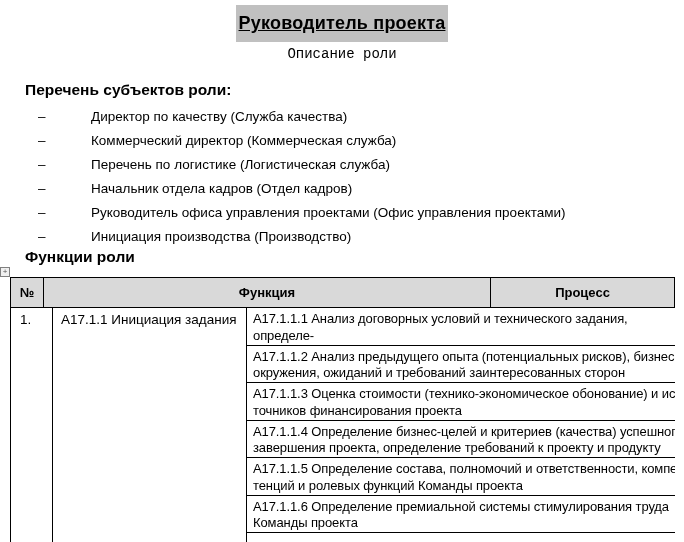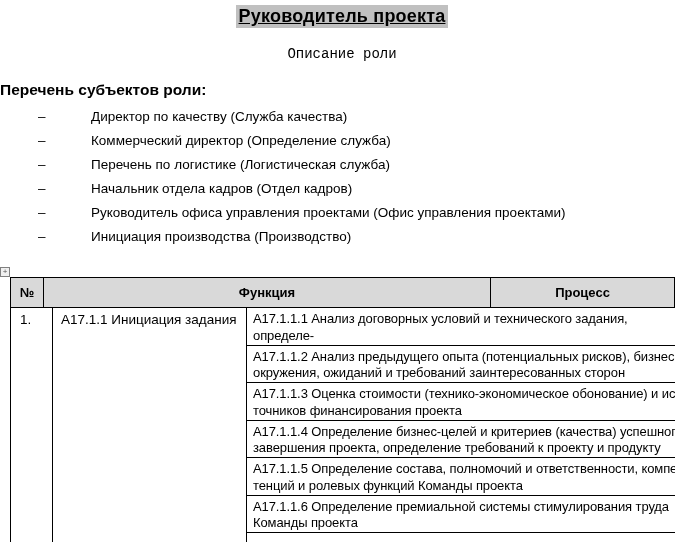--- a/index.html
+++ b/index.html
@@ -4,24 +4,24 @@
 <style>
   html,body { margin:0; padding:0; background:#ffffff; }
   .doc {
     position:relative; width:684px; height:542px; overflow:hidden;
     background:#ffffff; color:#000;
     font-family:"Liberation Sans","DejaVu Sans",sans-serif;
   }
   .title-wrap { position:absolute; top:5px; left:0; width:684px; text-align:center; }
   .doc-title {
     display:inline-block; background:#c0c0c0; font-weight:bold; font-size:18px;
-    text-decoration:underline; padding:1px 3px; letter-spacing:.2px;
+    text-decoration:underline; padding:8px 3px; letter-spacing:.2px;
   }
   .doc-subtitle { position:absolute; top:46px; left:0; width:684px; text-align:center; font-size:14px;font-family:Liberation Mono, monospace; }
-  .sect-heading { position:absolute; left:0; font-weight:bold; font-size:15.5px; }
+  .sect-heading { position:absolute; left:25px; font-weight:bold; font-size:15.5px; }
   #subjects-heading { top:81px; }
   #functions-heading { top:248px; }
   .subject-list { position:absolute; top:105px; left:0; width:684px; margin:0; padding:0; list-style:none; }
   .subject-item { display:flex; font-size:13.5px; line-height:24px; }
   .subject-dash { width:24px; margin-left:38px; flex:0 0 auto; }
   .subject-text { flex:1 1 auto; white-space:nowrap; overflow:hidden;margin-left:29px; }
 
   .table-handle {
     position:absolute; left:0px; top:267px; width:8px; height:8px;
     border:1px solid #808080; background:#f0f0f0;
@@ -60,40 +60,41 @@
 
   <div class="sect-heading" id="subjects-heading">Перечень субъектов роли:</div>
 
   <ul class="subject-list">
     <li class="subject-item">
       <span class="subject-dash">–</span>
       <span class="subject-text">Директор по качеству (Служба качества)</span>
     </li>
     <li class="subject-item">
       <span class="subject-dash">–</span>
-      <span class="subject-text">Коммерческий директор (Определение служба)</span>
+      <span class="subject-text">Коммерческий директор (Коммерческая служба)</span>
     </li>
     <li class="subject-item">
       <span class="subject-dash">–</span>
       <span class="subject-text">Перечень по логистике (Логистическая служба)</span>
     </li>
     <li class="subject-item">
       <span class="subject-dash">–</span>
       <span class="subject-text">Начальник отдела кадров (Отдел кадров)</span>
     </li>
     <li class="subject-item">
       <span class="subject-dash">–</span>
       <span class="subject-text">Руководитель офиса управления проектами (Офис управления проектами)</span>
     </li>
     <li class="subject-item">
       <span class="subject-dash">–</span>
       <span class="subject-text">Инициация производства (Производство)</span>
     </li>
   </ul>
 
+  <div class="sect-heading" id="functions-heading">Функции роли</div>
 
   <div class="table-handle">+</div>
 
   <div class="role-table">
     <div class="thead">
       <div class="th c1">№</div>
       <div class="th c3">Функция</div>
       <div class="th c2">Процесс</div>
     </div>
     <div class="tbody">

